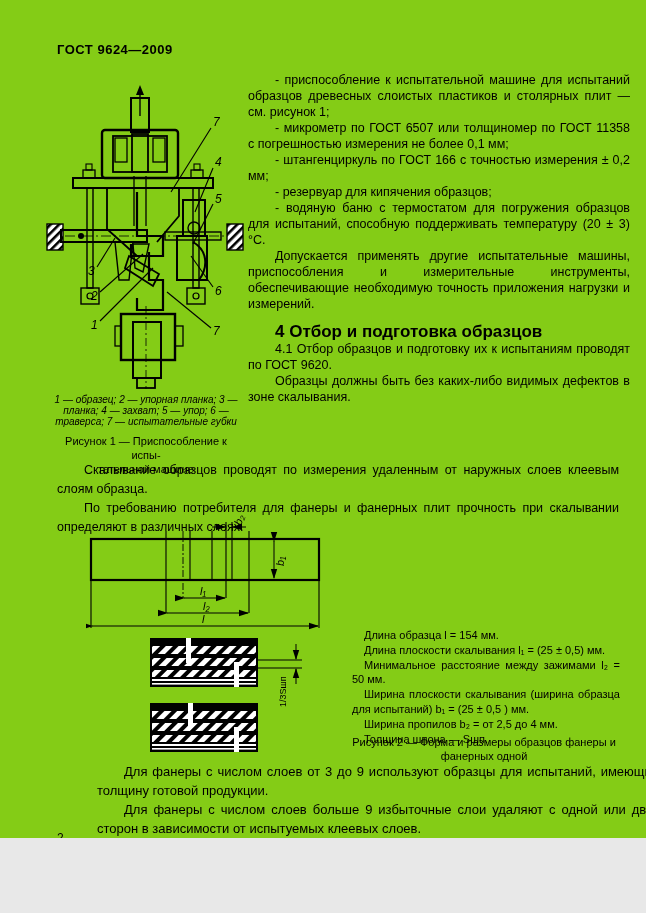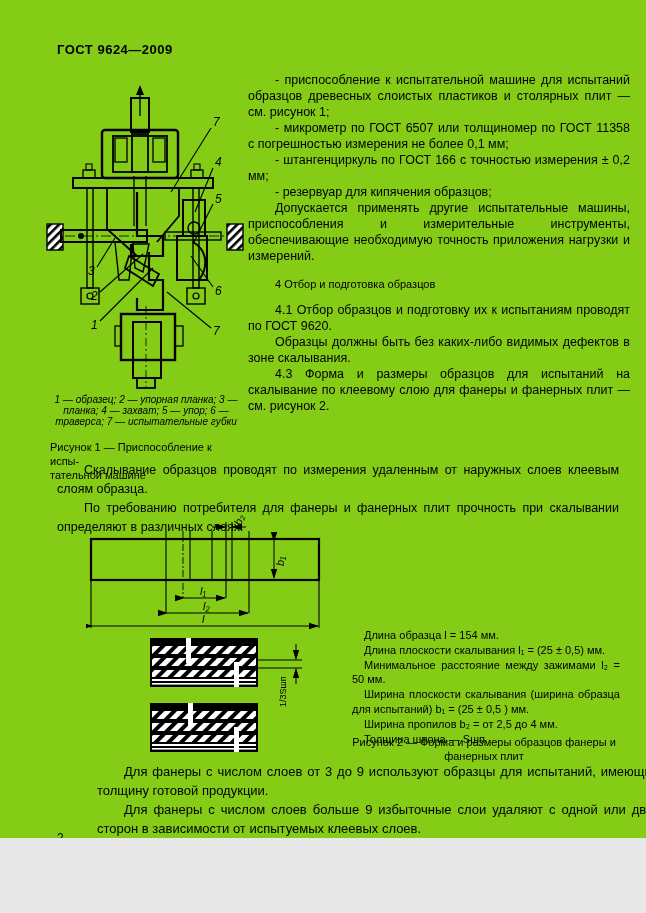--- a/index.html
+++ b/index.html
@@ -7,27 +7,27 @@
     position:relative;width:646px;height:838px;margin:0 auto;background:#84cc16;
     font-family:"Liberation Sans","DejaVu Sans",sans-serif;color:#000;overflow:hidden;
   }
   .hdr{position:absolute;left:57px;top:42px;font-size:13px;font-weight:bold;letter-spacing:.5px;}
   .fig1-wrap{position:absolute;left:45px;top:84px;width:200px;height:306px;}
   .fig1-legend{
     position:absolute;left:50px;top:394px;width:192px;font-size:10px;line-height:11px;
     text-align:center;font-style:italic;
   }
   .fig1-cap{
-    position:absolute;left:50px;top:434px;width:192px;font-size:11px;line-height:14px;margin-top:6px;
+    position:absolute;left:50px;top:434px;width:192px;font-size:11px;line-height:14px;text-align:center;
   }
   .rightcol{
     position:absolute;left:248px;top:72px;width:382px;font-size:12.5px;line-height:16px;text-align:justify;
   }
   .para{text-indent:27px;}
-  .sec-heading{font-size:11px;font-weight:normal;padding-left:27px;margin:12px 0 10px;text-align:left;}
+  .sec-heading{font-size:17px;font-weight:bold;padding-left:27px;margin:12px 0 1px;text-align:left;}
   .shear{position:absolute;left:57px;top:461px;width:562px;font-size:12.5px;line-height:19px;text-align:justify;}
   .fig2-top{position:absolute;left:86px;top:514px;width:275px;height:117px;}
   .fig2-bot{position:absolute;left:136px;top:632px;width:185px;height:128px;}
   .fig2-notes{
     position:absolute;left:352px;top:628px;width:268px;font-size:11px;line-height:14.8px;text-align:justify;
   }
   .fig2-note{text-indent:12px;}
   .fig2-cap{
     position:absolute;left:348px;top:735px;width:272px;font-size:11px;line-height:14px;text-align:center;
   }
@@ -143,27 +143,27 @@
     <div>Рисунок 1 — Приспособление к испы-</div>
     <div>тательной машине</div>
   </div>
 
   <div class="rightcol">
     <div>
         <div class="para">- приспособление к испытательной машине для испытаний образцов древесных слоистых пластиков и столярных плит — см. рисунок 1;</div>
         <div class="para">- микрометр по ГОСТ 6507 или толщиномер по ГОСТ 11358 с погрешностью измерения не более 0,1 мм;</div>
         <div class="para">- штангенциркуль по ГОСТ 166 с точностью измерения ± 0,2 мм;</div>
         <div class="para">- резервуар для кипячения образцов;</div>
+        <div class="para">- водяную баню с термостатом для погружения образцов для испытаний, способную поддерживать температуру (20 ± 3) °С.</div>
         <div class="para">Допускается применять другие испытательные машины, приспособления и измерительные инструменты, обеспечивающие необходимую точность приложения нагрузки и измерений.</div>
       </div>
     <div class="sec-heading">4 Отбор и подготовка образцов</div>
     <div>
         <div class="para">4.1 Отбор образцов и  подготовку их к испытаниям проводят по ГОСТ 9620.</div>
         <div class="para">Образцы должны быть без каких-либо видимых дефектов в зоне скалывания.</div>
-        <div class="para">4.3 Форма и размеры образцов для испытаний на скалывание по клеевому слою для фанеры и фанерных плит — см. рисунок 2.</div>
       </div>
   </div>
 
   <div class="shear">
       <div class="para">Скалывание образцов проводят по измерения удаленным от наружных слоев клеевым слоям образца.</div>
       <div class="para">По требованию потребителя для фанеры и фанерных плит прочность при скалывании определяют в различных слоях.</div>
     </div>
 
   <div class="fig2-top">
     <svg width="275" height="117" viewBox="0 0 275 117">
@@ -250,21 +250,21 @@
     <div class="fig2-note">Длина образца l = 154 мм.</div>
     <div class="fig2-note">Длина плоскости скалывания l₁ = (25 ± 0,5) мм.</div>
     <div class="fig2-note">Минимальное расстояние между зажимами l₂ = 50 мм.</div>
     <div class="fig2-note">Ширина плоскости скалывания (ширина образца для испытаний) b₁ = (25 ± 0,5 ) мм.</div>
     <div class="fig2-note">Ширина пропилов b₂ = от 2,5 до 4 мм.</div>
     <div class="fig2-note">Толщина шпона — Sшп.</div>
   </div>
 
   <div class="fig2-cap">
     <div>Рисунок 2 — Форма и размеры образцов фанеры и</div>
-    <div>фанерных плит</div>
+    <div>фанерных одной</div>
   </div>
 
   <div class="bottom">
       <div class="para">Для фанеры с числом слоев от 3 до 9 используют образцы для испытаний, имеющие толщину готовой продукции.</div>
       <div class="para">Для фанеры с числом слоев больше 9 избыточные слои удаляют с одной или двух сторон в зависимости от испытуемых клеевых слоев.</div>
     </div>
 
   <div class="pageno">2</div>
 
 </div>

